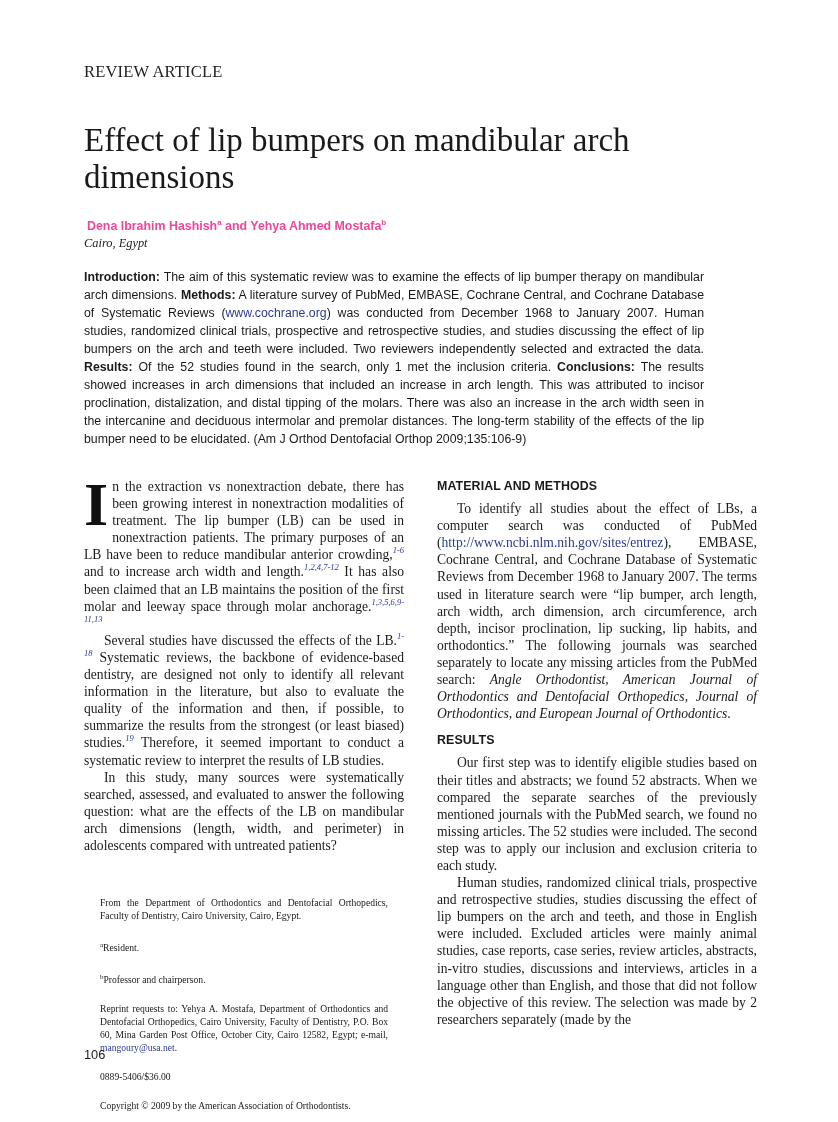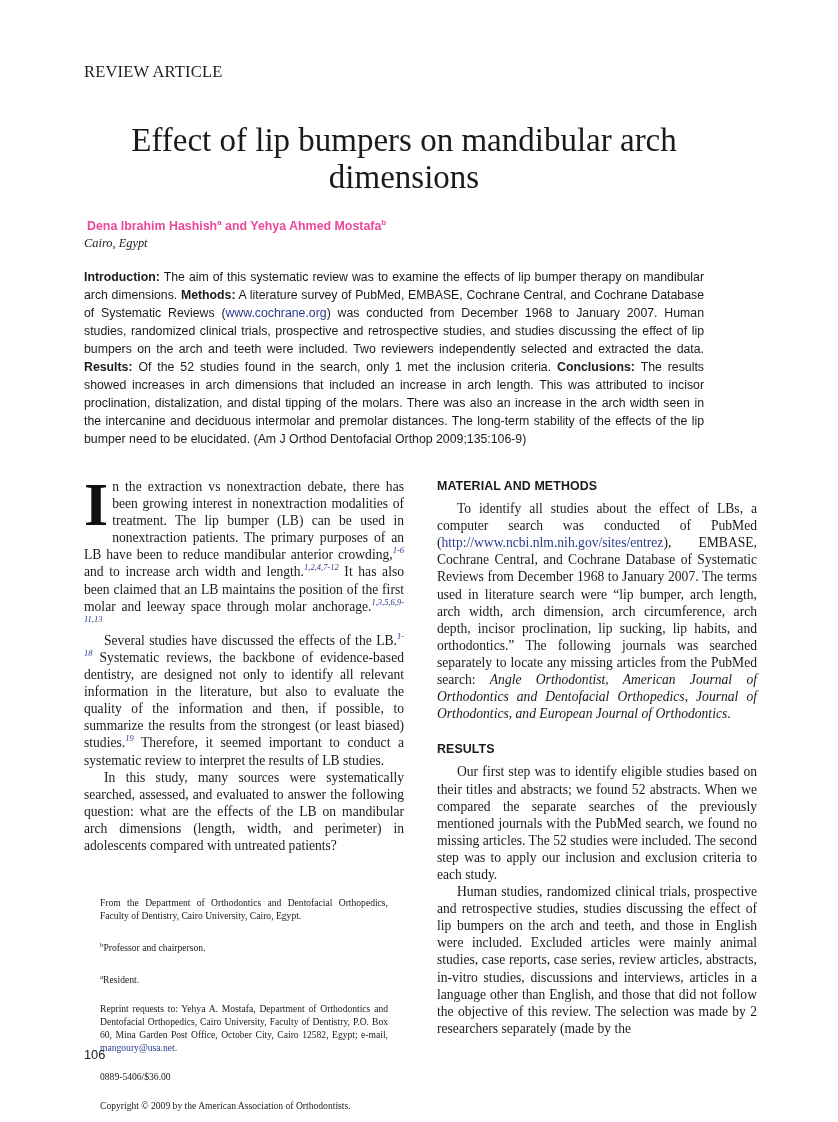--- a/index.html
+++ b/index.html
@@ -1,40 +1,40 @@
 <!DOCTYPE html>
 <html><head>
   <meta charset="utf-8">
   <style>
     html, body { margin: 0; padding: 0; background: #ffffff; }
     body { width: 838px; height: 1122px; position: relative; overflow: hidden; color: #1a1a1a; }
     .serif { font-family: "Liberation Serif", "DejaVu Serif", serif; }
     .sans { font-family: "Liberation Sans", "DejaVu Sans", sans-serif; }
 
     .section-tag { position: absolute; left: 84px; top: 62px; font-size: 16.5px; letter-spacing: 0.2px; color: #222; }
-    .title { position: absolute; left: 84px; top: 122px; width: 640px; font-size: 33px; line-height: 37px; font-weight: normal; color: #1a1a1a; margin: 0; text-align: center; }
+    .title { position: absolute; left: 84px; top: 122px; width: 640px; font-size: 33px; line-height: 37px; font-weight: normal; color: #1a1a1a; margin: 0; }
     .authors { position: absolute; left: 87px; top: 218px; font-size: 12.4px; font-weight: bold; color: #ec4899; }
     .authors sup { font-size: 8px; font-weight: bold; }
     .location { position: absolute; left: 84px; top: 236px; font-size: 12.4px; font-style: italic; color: #222; }
 
     .abstract { position: absolute; left: 84px; top: 268px; width: 620px; font-size: 12.3px; line-height: 18px; text-align: justify; color: #1a1a1a; margin: 0; }
     .abstract b { font-weight: bold; }
     .link { color: #2d3a8c; }
 
     .col { position: absolute; top: 478px; width: 320px; font-size: 13.6px; line-height: 17.1px; text-align: justify; color: #1a1a1a; }
     .col-left { left: 84px; }
     .col-right { left: 437px; top: 478px; }
     .col p { margin: 0; text-indent: 20px; }
     .col p.noindent { text-indent: 0; }
     .col sup { font-size: 8.5px; color: #2d3a8c; line-height: 0; font-style: italic; }
 
     .dropcap { float: left; font-size: 62px; line-height: 48px; font-weight: bold; margin: 2px 4px 0 0; height: 50px; font-family: "Liberation Serif", "DejaVu Serif", serif; color: #111; }
 
     .heading { font-family: "Liberation Sans", "DejaVu Sans", sans-serif; font-weight: bold; font-size: 12.4px; margin: 0 0 5px 0; letter-spacing: 0.1px; color: #1a1a1a; }
-    .heading.results { margin-top: 19px; }
+    .heading.results { margin-top: 10px; }
 
     .footnotes { position: absolute; left: 84px; top: 881px; width: 320px; font-size: 9.6px; line-height: 12.9px; text-align: justify; color: #1a1a1a; }
     .footnotes div { margin: 16px; }
     .footnotes sup { font-size: 7px; }
 
     .page-number { position: absolute; left: 84px; top: 1047px; font-size: 12.8px; font-weight: normal; color: #1a1a1a; }
   </style>
 </head>
 <body>
 
@@ -50,22 +50,22 @@
 <p class="abstract sans"><b>Introduction:</b><span> The aim of this systematic review was to examine the effects of lip bumper therapy on mandibular arch dimensions. </span><b>Methods:</b><span> A literature survey of PubMed, EMBASE, Cochrane Central, and Cochrane Database of Systematic Reviews (</span><span class="link">www.cochrane.org</span><span>) was conducted from December 1968 to January 2007. Human studies, randomized clinical trials, prospective and retrospective studies, and studies discussing the effect of lip bumpers on the arch and teeth were included. Two reviewers independently selected and extracted the data. </span><b>Results:</b><span> Of the 52 studies found in the search, only 1 met the inclusion criteria. </span><b>Conclusions:</b><span> The results showed increases in arch dimensions that included an increase in arch length. This was attributed to incisor proclination, distalization, and distal tipping of the molars. There was also an increase in the arch width seen in the intercanine and deciduous intermolar and premolar distances. The long-term stability of the effects of the lip bumper need to be elucidated. (Am J Orthod Dentofacial Orthop 2009;135:106-9)</span></p>
 
 <div class="col col-left serif">
   <p class="noindent"><span class="dropcap">I</span><span>n the extraction vs nonextraction debate, there has been growing interest in nonextraction modalities of treatment. The lip bumper (LB) can be used in nonextraction patients. The primary purposes of an LB have been to reduce mandibular anterior crowding,</span><sup>1-6</sup><span> and to increase arch width and length.</span><sup>1,2,4,7-12</sup><span> It has also been claimed that an LB maintains the position of the first molar and leeway space through molar anchorage.</span><sup>1,3,5,6,9-11,13</sup></p>
   <p><span>Several studies have discussed the effects of the LB.</span><sup>1-18</sup><span> Systematic reviews, the backbone of evidence-based dentistry, are designed not only to identify all relevant information in the literature, but also to evaluate the quality of the information and then, if possible, to summarize the results from the strongest (or least biased) studies.</span><sup>19</sup><span> Therefore, it seemed important to conduct a systematic review to interpret the results of LB studies.</span></p>
   <p>In this study, many sources were systematically searched, assessed, and evaluated to answer the following question: what are the effects of the LB on mandibular arch dimensions (length, width, and perimeter) in adolescents compared with untreated patients?</p>
 </div>
 
 <div class="footnotes serif">
   <div>From the Department of Orthodontics and Dentofacial Orthopedics, Faculty of Dentistry, Cairo University, Cairo, Egypt.</div>
+  <div><sup>a</sup><span>Resident.</span></div>
   <div><sup>b</sup><span>Professor and chairperson.</span></div>
-  <div><sup>a</sup><span>Resident.</span></div>
   <div><span>Reprint requests to: Yehya A. Mostafa, Department of Orthodontics and Dentofacial Orthopedics, Cairo University, Faculty of Dentistry, P.O. Box 60, Mina Garden Post Office, October City, Cairo 12582, Egypt; e-mail, </span><span class="link">mangoury@usa.net</span><span>.</span></div>
   <div>0889-5406/$36.00</div>
   <div>Copyright © 2009 by the American Association of Orthodontists.</div>
   <div>doi:10.1016/j.ajodo.2007.10.038</div>
 </div>
 
 <div class="page-number sans">106</div>
 
 <div class="col col-right serif">
   <div class="heading">MATERIAL AND METHODS</div>

